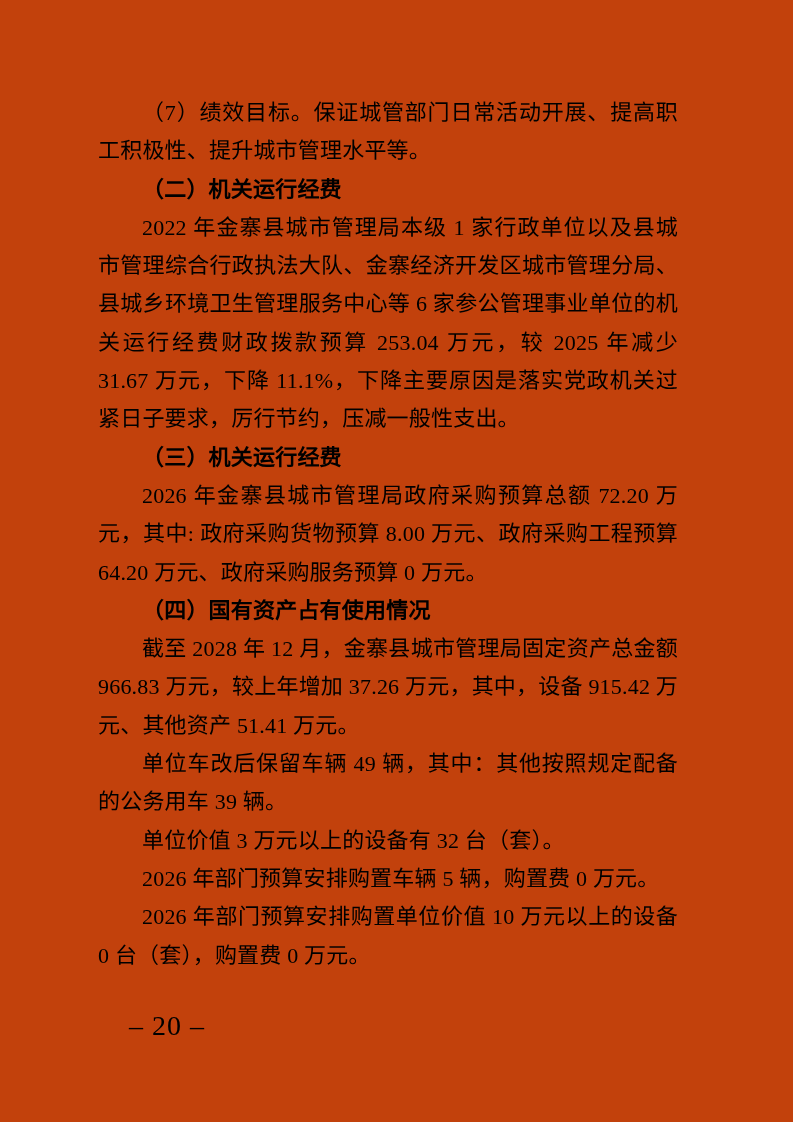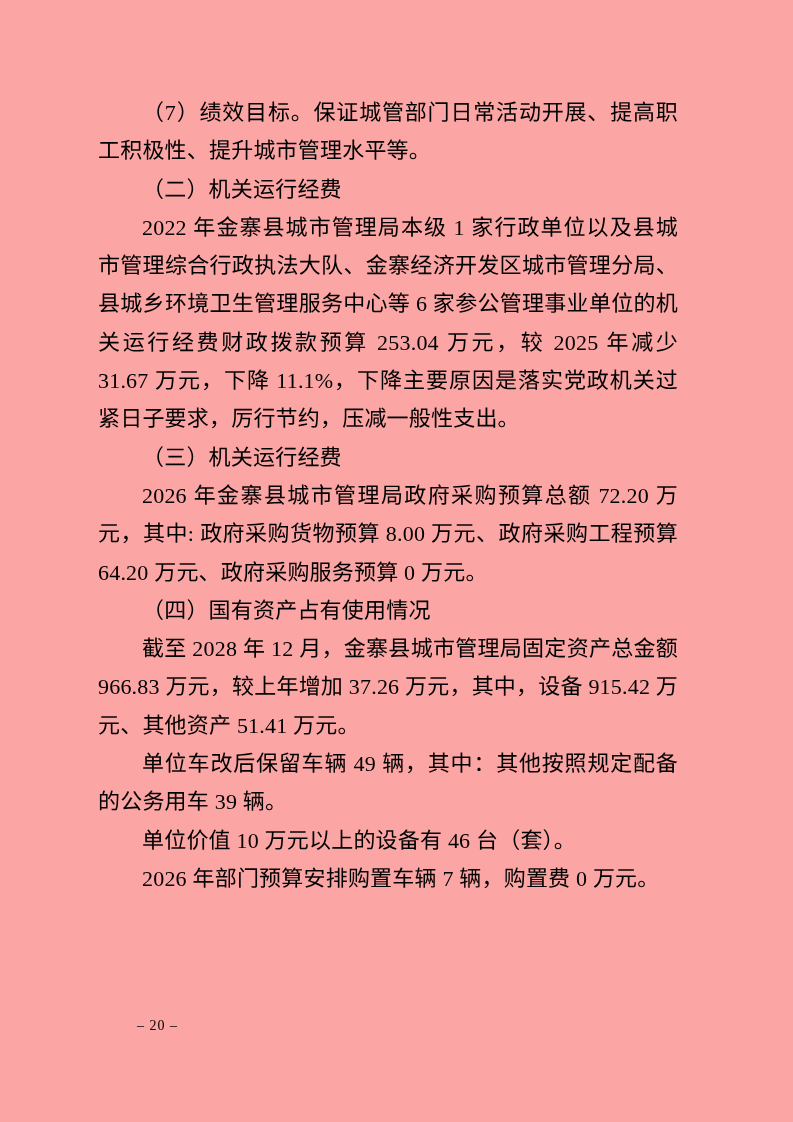--- a/index.html
+++ b/index.html
@@ -4,21 +4,21 @@
 <style>
   html, body {
     margin: 0;
     padding: 0;
     background: #ffffff;
   }
   .page {
     position: relative;
     width: 793px;
     height: 1122px;
-    background: #fca5a5;
+    background: #c2410c;
     color: #000000;
     font-family: "Liberation Serif", "DejaVu Serif", serif;
     overflow: hidden;
   }
   .content {
     position: absolute;
     left: 98px;
     top: 94px;
     width: 580px;
     font-size: 22px;
@@ -26,45 +26,46 @@
     text-align: justify;
     text-justify: inter-character;
     letter-spacing: 0.2px;
   }
   .content p {
     margin: 0;
     padding: 0;
     text-indent: 2em;
   }
   .content p.heading {
-    font-weight: normal;
+    font-weight: bold;
   }
   .page-number {
     position: absolute;
-    left: 137px;
+    left: 129px;
     top: 1012px;
-    font-size: 14px;
+    font-size: 28px;
     line-height: 28px;
     color: #000000;
     letter-spacing: 1px;
   }
 </style>
 </head>
 <body>
 
 <div class="page">
 
   <main class="content">
     <p class="body">（7）绩效目标。保证城管部门日常活动开展、提高职工积极性、提升城市管理水平等。</p>
     <p class="heading">（二）机关运行经费</p>
     <p class="body">2022 年金寨县城市管理局本级 1 家行政单位以及县城市管理综合行政执法大队、金寨经济开发区城市管理分局、县城乡环境卫生管理服务中心等 6 家参公管理事业单位的机关运行经费财政拨款预算 253.04 万元，较 2025 年减少 31.67 万元，下降 11.1%，下降主要原因是落实党政机关过紧日子要求，厉行节约，压减一般性支出。</p>
     <p class="heading">（三）机关运行经费</p>
     <p class="body">2026 年金寨县城市管理局政府采购预算总额 72.20 万元，其中: 政府采购货物预算 8.00 万元、政府采购工程预算 64.20 万元、政府采购服务预算 0 万元。</p>
     <p class="heading">（四）国有资产占有使用情况</p>
     <p class="body">截至 2028 年 12 月，金寨县城市管理局固定资产总金额 966.83 万元，较上年增加 37.26 万元，其中，设备 915.42 万元、其他资产 51.41 万元。</p>
     <p class="body">单位车改后保留车辆 49 辆，其中：其他按照规定配备的公务用车 39 辆。</p>
-    <p class="body">单位价值 10 万元以上的设备有 46 台（套）。</p>
-    <p class="body">2026 年部门预算安排购置车辆 7 辆，购置费 0 万元。</p>
+    <p class="body">单位价值 3 万元以上的设备有 32 台（套）。</p>
+    <p class="body">2026 年部门预算安排购置车辆 5 辆，购置费 0 万元。</p>
+    <p class="body">2026 年部门预算安排购置单位价值 10 万元以上的设备 0 台（套），购置费 0 万元。</p>
   </main>
 
   <div class="page-number">– 20 –</div>
 
 </div>
 
 </body></html>

